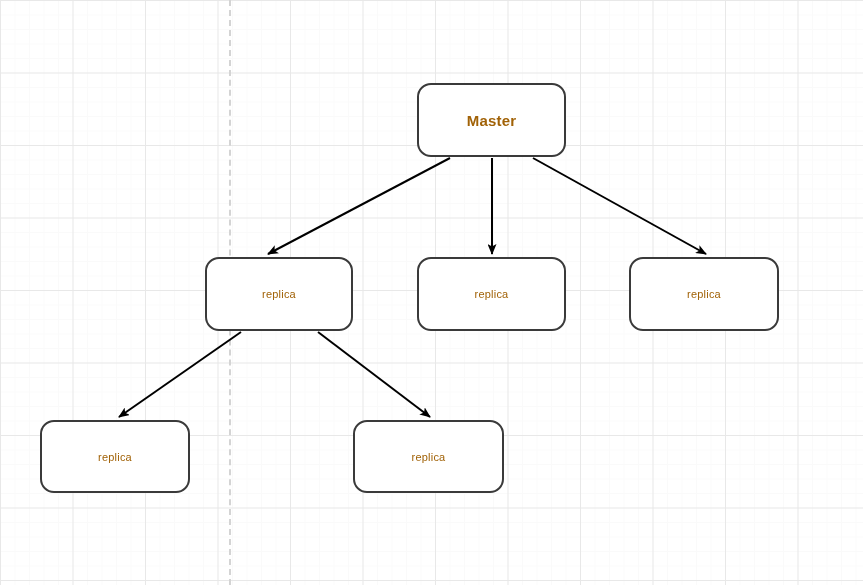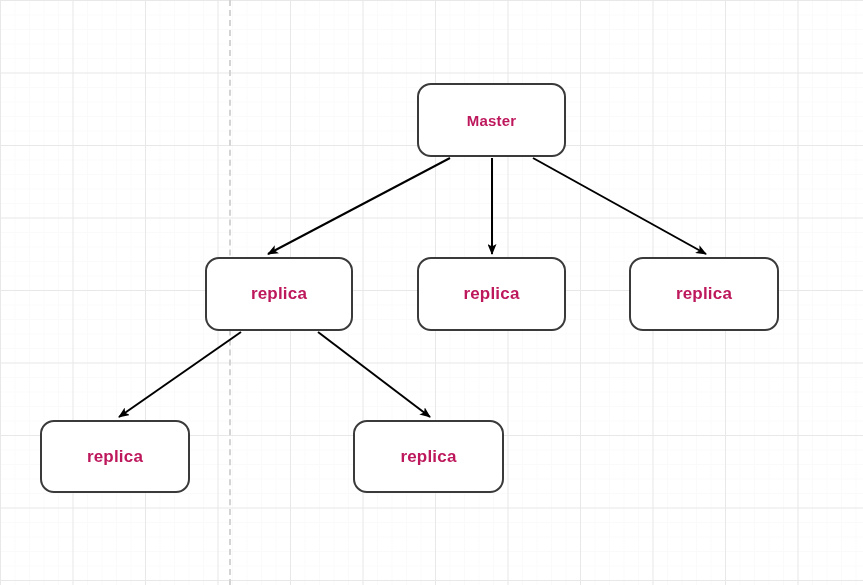--- a/index.html
+++ b/index.html
@@ -47,30 +47,30 @@
   }
   .node {
     position: absolute;
     box-sizing: border-box;
     background: #ffffff;
     border: 2px solid #3a3a3a;
     border-radius: 14px;
     display: flex;
     align-items: center;
     justify-content: center;
-    color: #be185d;
+    color: #a16207;
     letter-spacing: 0.2px;
   }
   .node-master {
     font-weight: bold;
     font-size: 15px;
   }
   .node-replica {
-    font-weight: bold;
-    font-size: 17px;
+    font-weight: normal;
+    font-size: 11px;
     text-align: center;
   }
   .node-label {
     user-select: none;
   }
 </style>
 </head>
 <body>
 
 <div id="canvas" style="width: 863px; height: 585px;">

